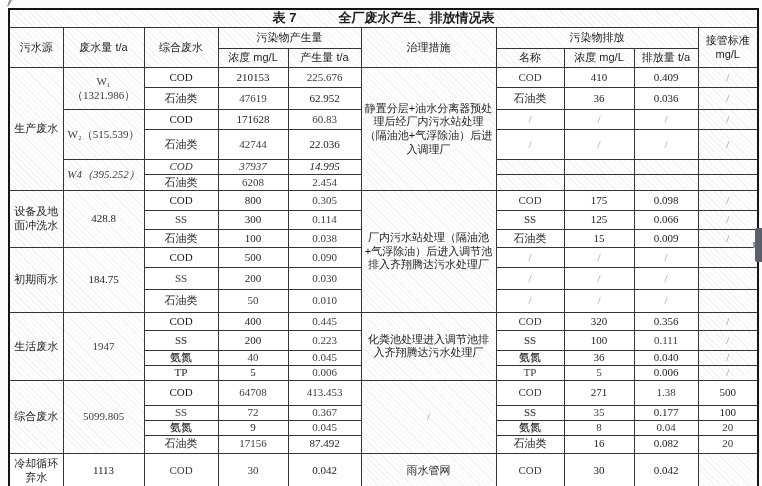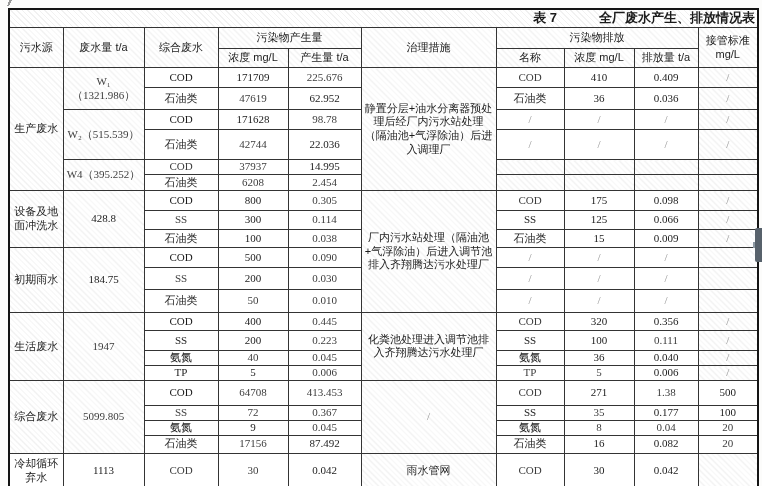--- a/index.html
+++ b/index.html
@@ -21,21 +21,21 @@
     text-align:center;vertical-align:middle;
     font-size:11px;line-height:1.25;
     overflow:hidden;
     font-weight:normal;
   }
   
   .hx{
     background-image:repeating-linear-gradient(45deg, rgba(60,60,60,0.07) 0px, rgba(60,60,60,0.07) 1px, transparent 1px, transparent 4px);
   }
   .title-row td{
-    font-weight:bold;font-size:13px;height:17px;text-align:right;
+    font-weight:bold;font-size:13px;height:17px;
   }
   .title-row .gap{display:inline-block;width:42px;}
   thead th{font-weight:bold;font-size:11px;}
   .num{font-family:"Liberation Serif", serif;font-size:11.5px;}
   .sm{font-size:10px;color:#3d3d3d;}
   .big{font-size:12.5px;}
   .slash{color:#8f8f8f;font-family:"Liberation Serif", serif;}
   .treat{font-size:11px;line-height:1.75;padding:2px 6px;}
   .left{text-align:left;padding-left:3px;}
   .vtop{vertical-align:top;padding-top:3px;}
@@ -92,57 +92,57 @@
       <th class="hx">名称</th>
       <th class="hx">浓度 mg/L</th>
       <th class="hx">排放量 t/a</th>
     </tr>
   </thead>
   <tbody>
       <tr style="height: 20px;">
         <td rowspan="6" class="hx">生产废水</td>
         <td rowspan="2" class="hx num sm">W₁（1321.986）</td>
         <td class="num">COD</td>
-        <td class="num">171709</td>
+        <td class="num">210153</td>
         <td class="num sm">225.676</td>
         <td rowspan="6" class="hx treat">静置分层+油水分离器预处理后经厂内污水站处理（隔油池+气浮除油）后进入调理厂</td>
         <td class="num sm">COD</td>
         <td class="num">410</td>
         <td class="num">0.409</td>
         <td class="slash hx">/</td>
       </tr>
       <tr style="height: 22px;">
         <td>石油类</td>
         <td class="num sm">47619</td>
         <td class="num">62.952</td>
         <td>石油类</td>
         <td class="num">36</td>
         <td class="num">0.036</td>
         <td class="slash hx">/</td>
       </tr>
       <tr style="height: 20px;">
         <td rowspan="2" class="hx num sm">W₂（515.539）</td>
         <td class="num">COD</td>
         <td class="num">171628</td>
-        <td class="num sm">98.78</td>
+        <td class="num sm">60.83</td>
         <td class="slash">/</td>
         <td class="slash">/</td>
         <td class="slash">/</td>
         <td class="slash hx">/</td>
       </tr>
       <tr style="height: 30px;">
         <td>石油类</td>
         <td class="num sm">42744</td>
         <td class="num">22.036</td>
         <td class="slash">/</td>
         <td class="slash">/</td>
         <td class="slash">/</td>
         <td class="slash hx">/</td>
       </tr>
-      <tr style="height: 15px;">
+      <tr style="height: 15px; font-style: italic;">
         <td rowspan="2" class="hx num sm">W4（395.252）</td>
         <td class="num sm">COD</td>
         <td class="num sm">37937</td>
         <td class="num">14.995</td>
         <td class="hx dashed-t"></td>
         <td class="hx dashed-t"></td>
         <td class="hx dashed-t"></td>
         <td class="hx dashed-t"></td>
       </tr>
       <tr style="height: 16px;">

